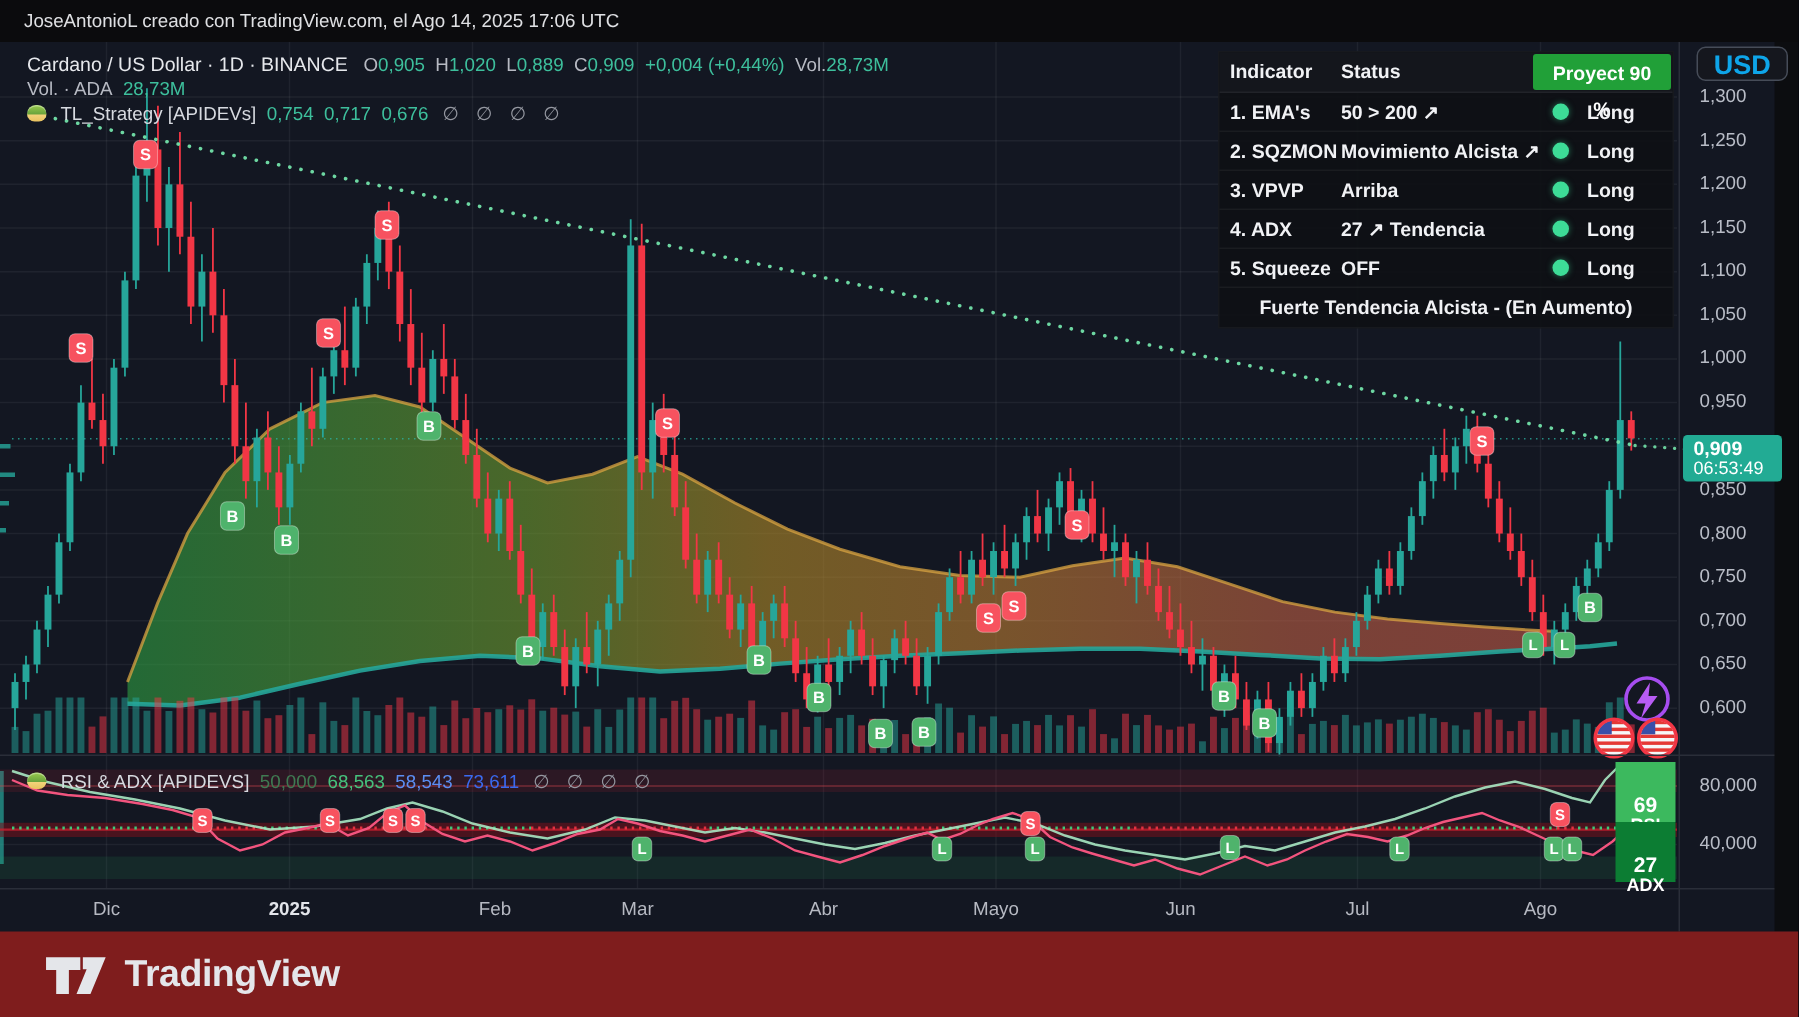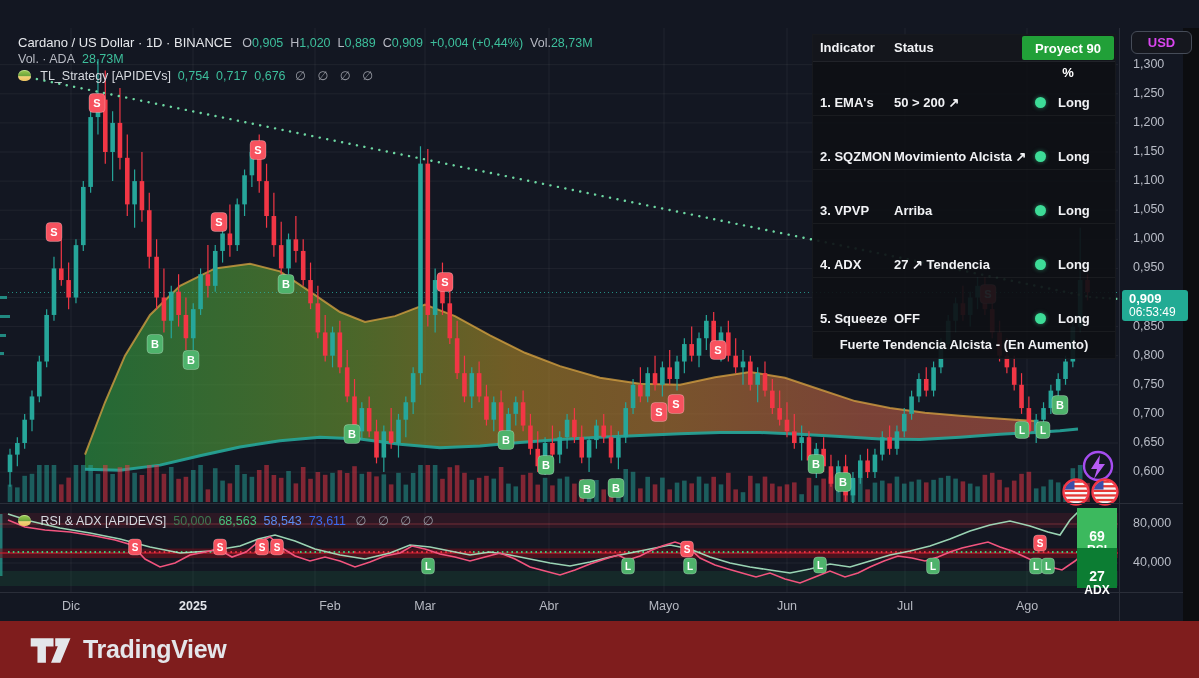--- a/index.html
+++ b/index.html
@@ -27,29 +27,29 @@
         background:linear-gradient(180deg,#9ccc4f 0%,#6aa33c 55%,#f3d27a 60%,#e9c25f 100%);
         box-shadow:inset 0 1px 0 rgba(255,255,255,.35);margin-right:6px;}
   
   .panel{position:absolute;left:812px;top:34px;width:304px;z-index:5;background:rgba(14,16,21,.92);
          color:#f1f2f5;font-size:13px;font-weight:700;border:1px solid rgba(255,255,255,.04);box-sizing:border-box;}
   .panel-header{position:relative;height:26px;line-height:26px;background:#14161c;border-bottom:1px solid rgba(255,255,255,.06);}
   .panel-header .c1{position:absolute;left:7px;}
   .panel-header .c2{position:absolute;left:81px;text-align:center;}
   .project-btn{position:absolute;right:1px;top:1px;width:92px;height:24px;line-height:24px;text-align:center;
                background:#21a038;color:#fff;border:none;font-weight:700;font-size:13px;font-family:inherit;border-radius:2px;cursor:pointer;}
-  .ind-row{position:relative;height:25px;line-height:25px;border-bottom:1px solid rgba(255,255,255,.05);margin-top:28px;}
+  .ind-row{position:relative;height:25px;line-height:25px;border-bottom:1px solid rgba(255,255,255,.05);}
   .ind-row .c1{position:absolute;left:7px;}
   .ind-row .c2{position:absolute;left:81px;}
   .ind-row .sig{position:absolute;left:222px;display:flex;align-items:center;height:25px;gap:12px;}
   .dot{width:11px;height:11px;border-radius:50%;background:#3ddc97;box-shadow:0 0 4px rgba(61,220,151,.5);}
   .panel-footer{height:26px;line-height:26px;text-align:center;font-weight:700;}
   
   .usd-btn{position:absolute;left:1131px;top:31px;width:61px;height:23px;z-index:6;background:#15171e;
-           border:1px solid #464c58;border-radius:6px;color:#d946ef;font-weight:700;font-size:13px;
+           border:1px solid #464c58;border-radius:6px;color:#0ea5e9;font-weight:700;font-size:18px;
            font-family:inherit;cursor:pointer;line-height:20px;text-align:center;padding:0;}
   .ticks{position:absolute;left:0;top:0;width:1199px;height:678px;z-index:3;pointer-events:none;}
   .tick{position:absolute;left:1133px;color:#b8bcc6;font-size:12.5px;}
   .price-badge{position:absolute;left:1122px;top:290px;width:66px;height:31px;z-index:6;background:#22ab94;
                border-radius:3px;color:#fff;padding:1px 0 0 7px;box-sizing:border-box;}
   .price-badge .p{font-size:13px;font-weight:700;line-height:15px;}
   .price-badge .cd{font-size:12px;line-height:13px;}
   .side-badge{position:absolute;left:1077px;width:40px;z-index:6;color:#fff;text-align:center;}
   .side-badge .v{font-size:14px;font-weight:700;line-height:15px;padding-top:21px;}
   .side-badge .l{font-size:12px;font-weight:700;line-height:13px;}
@@ -754,20 +754,23 @@
       </g>
       <g>
         <rect x="1041.5" y="558" width="13" height="16" rx="4" fill="#4fb36c" stroke="rgba(255,255,255,0.35)" stroke-width="0.7"></rect>
         <text x="1048" y="569.6" text-anchor="middle" fill="#fff" font-size="10" font-weight="bold" font-family="Liberation Sans, sans-serif">L</text>
       </g>
       <line x1="0" y1="503.5" x2="1199" y2="503.5" stroke="#2a2e39" stroke-width="1"></line>
       <line x1="0" y1="592.5" x2="1199" y2="592.5" stroke="#2a2e39" stroke-width="1"></line>
       <line x1="1119.5" y1="28" x2="1119.5" y2="621" stroke="#2a2e39" stroke-width="1"></line>
     </svg>
 
+<div class="topbar">
+  <span>JoseAntonioL creado con TradingView.com, el Ago 14, 2025 17:06 UTC</span>
+</div>
 
 <div class="right-strip"></div>
 
 <div class="legend" style="top:35px;">
   <span class="t">Cardano / US Dollar · 1D · BINANCE</span>&nbsp;&nbsp;
   <span class="lbl">O</span><span class="val">0,905</span>&nbsp;
   <span class="lbl">H</span><span class="val">1,020</span>&nbsp;
   <span class="lbl">L</span><span class="val">0,889</span>&nbsp;
   <span class="lbl">C</span><span class="val">0,909</span>&nbsp;
   <span class="chg">+0,004 (+0,44%)</span>&nbsp;

